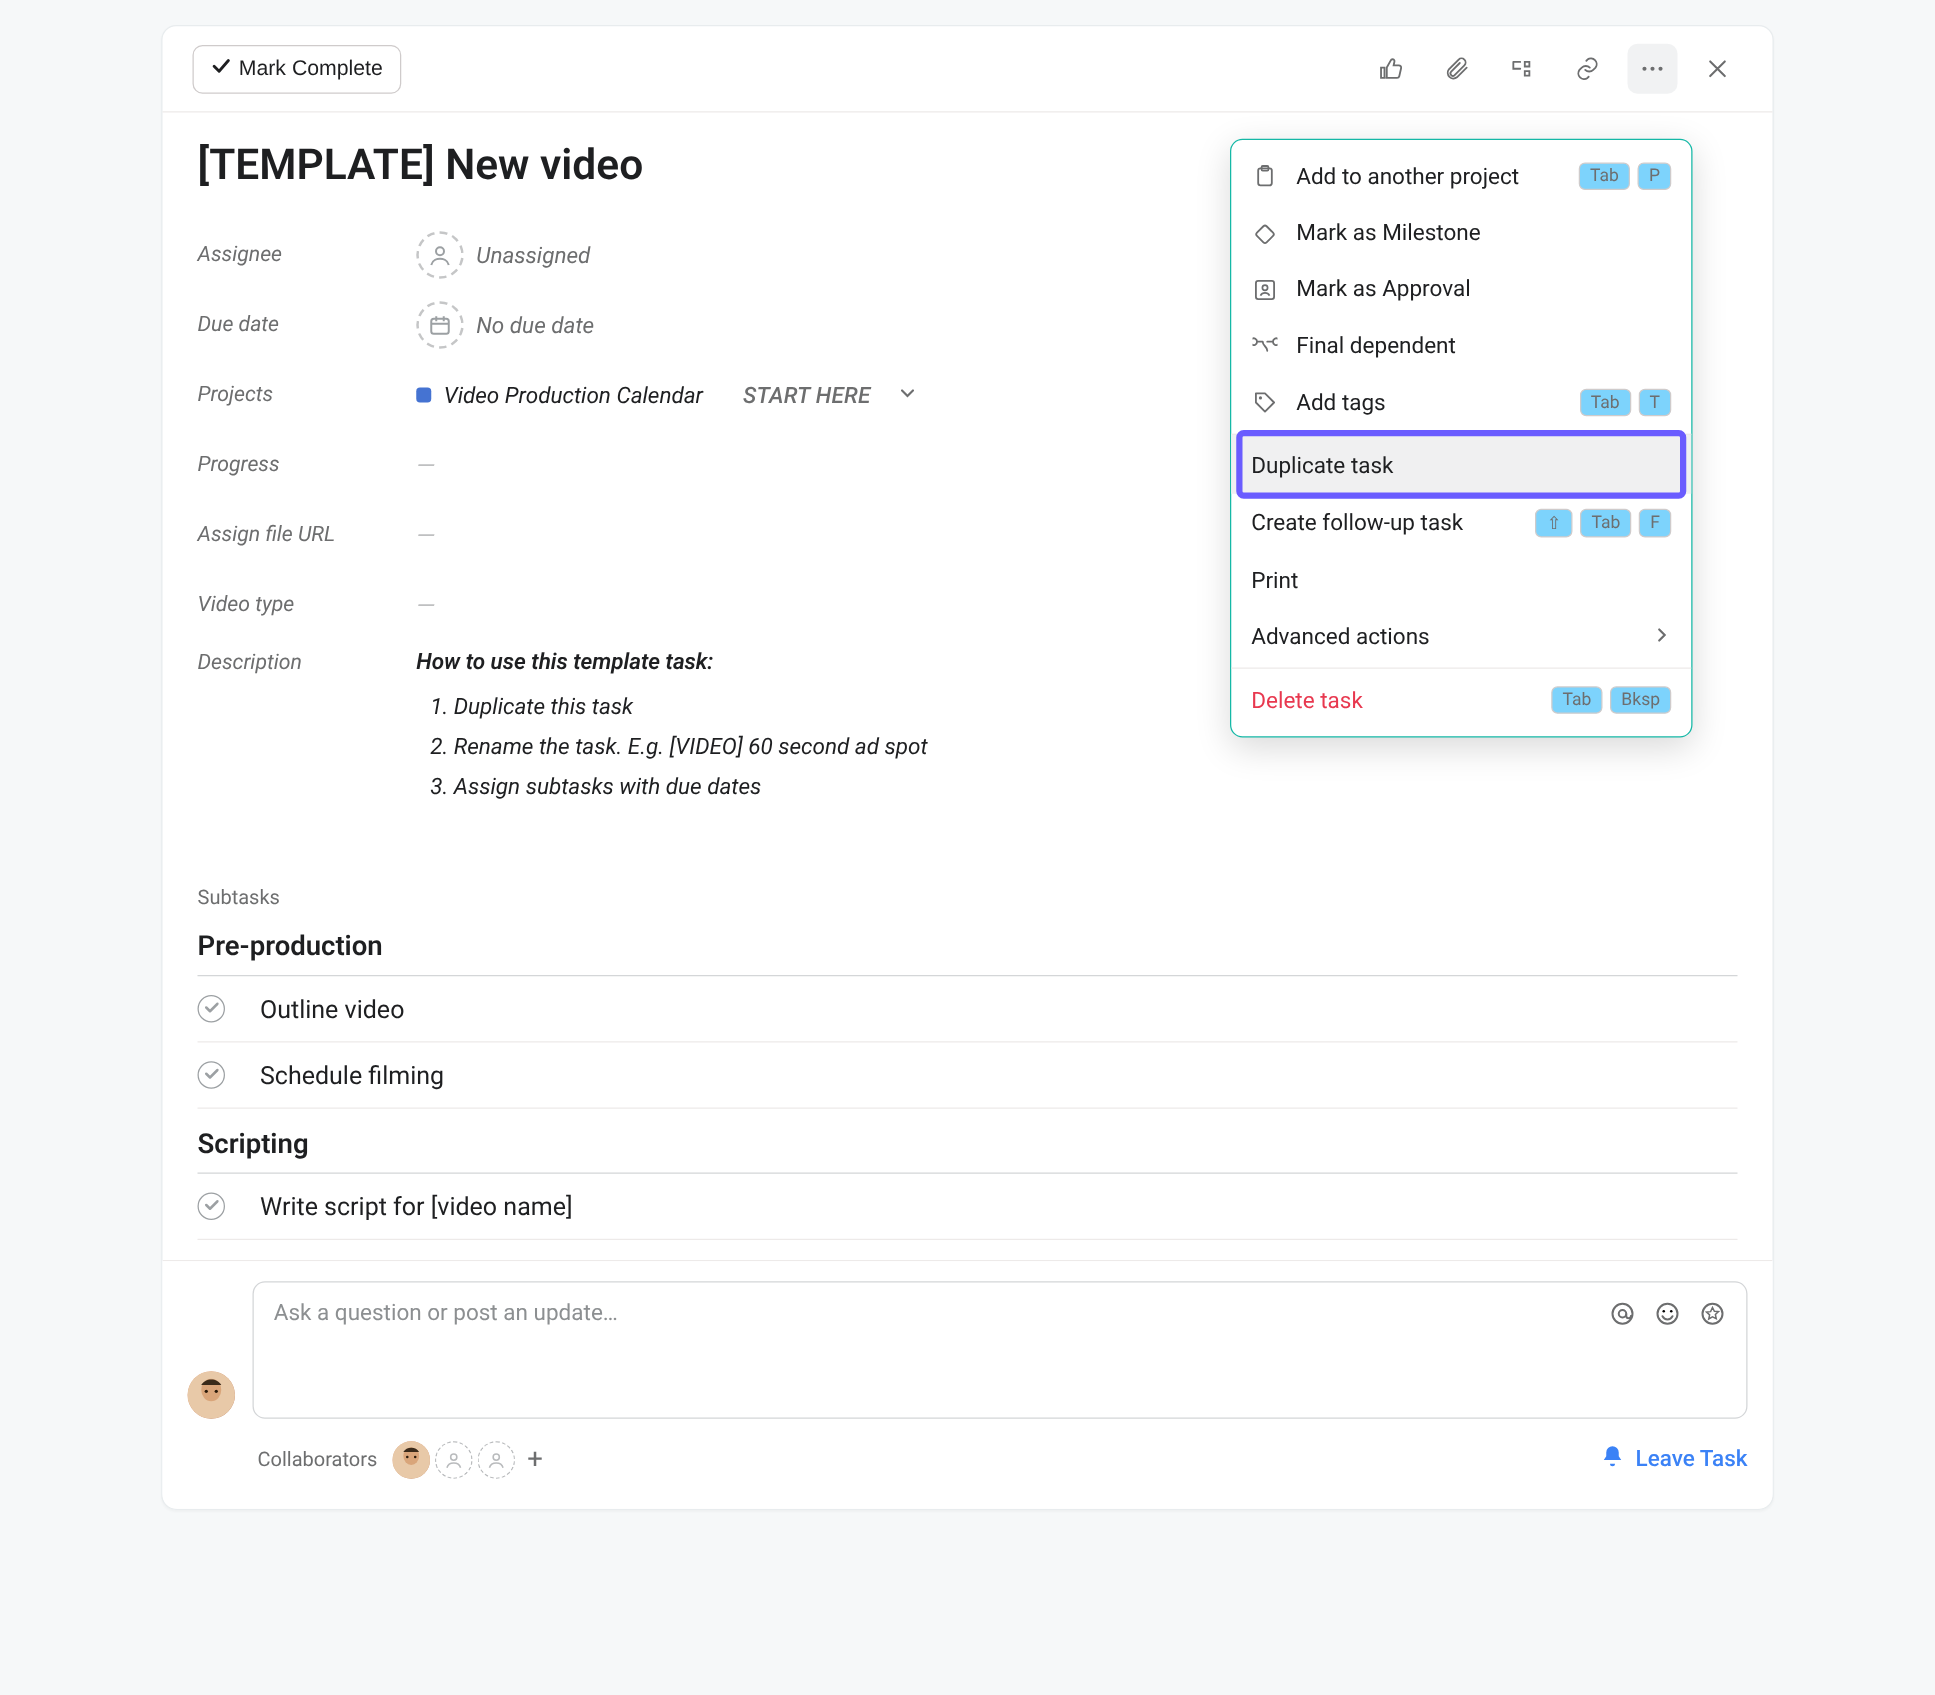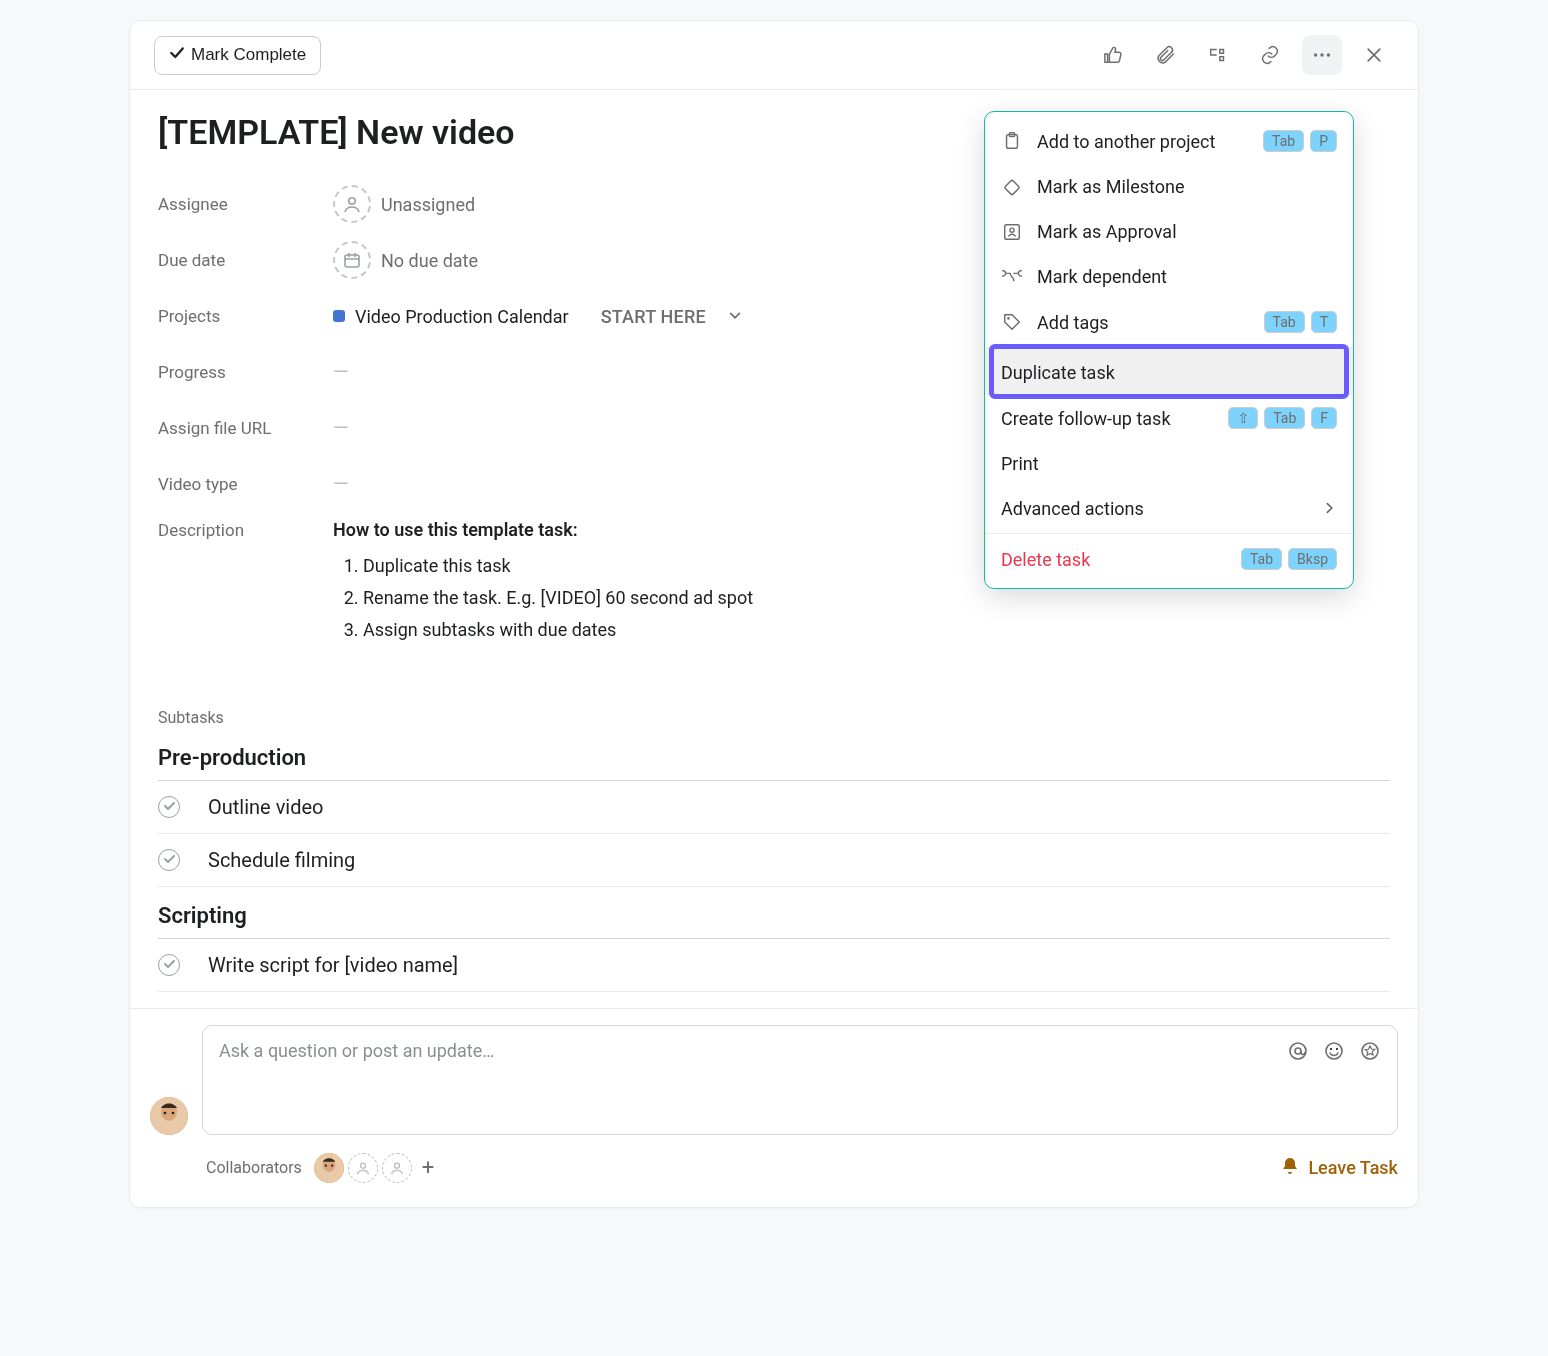--- a/index.html
+++ b/index.html
@@ -68,20 +68,21 @@
   .title {
     font-size: 34px;
     font-weight: 600;
     margin-bottom: 24px;
   }
   .field-row {
     display: flex;
     align-items: center;
     min-height: 56px;
     padding: 4px 0;
+    font-style: italic;
   }
   .field-label {
     width: 175px;
     color: #6d6e6f;
     font-size: 17px;
   }
   .field-value {
     display: flex;
     align-items: center;
     gap: 10px;
@@ -187,21 +188,21 @@
   .mini-av-dashed {
     width: 30px; height: 30px; border-radius: 50%;
     border: 1.6px dashed #b9bbbd;
     display: flex; align-items: center; justify-content: center;
     color: #b9bbbd;
   }
   .mini-av-dashed svg { width: 14px; height: 14px; }
   .plus-btn { color: #6d6e6f; font-size: 22px; margin-left: 6px; cursor: pointer; }
   .leave-task {
     display: flex; align-items: center; gap: 8px;
-    color: #a16207; font-weight: 500; cursor: pointer;
+    color: #3b82f6; font-weight: 500; cursor: pointer;
   }
   .leave-task svg { width: 20px; height: 20px; }
 
   
   .dropdown {
     position: absolute;
     top: 90px;
     right: 64px;
     width: 370px;
     background: #fff;
@@ -575,21 +576,21 @@
           </svg>
         </span>
       <span class="mi-label">Mark as Approval</span>
     </div>
     <div class="menu-item">
       <span class="mi-icon">
           <svg viewBox="0 0 22 22">
             <use href="#i-depend"></use>
           </svg>
         </span>
-      <span class="mi-label">Mark dependent</span>
+      <span class="mi-label">Final dependent</span>
     </div>
     <div class="menu-item">
       <span class="mi-icon">
           <svg viewBox="0 0 22 22">
             <use href="#i-tag"></use>
           </svg>
         </span>
       <span class="mi-label">Add tags</span>
       <span class="shortcut">
         <span class="key">Tab</span>

